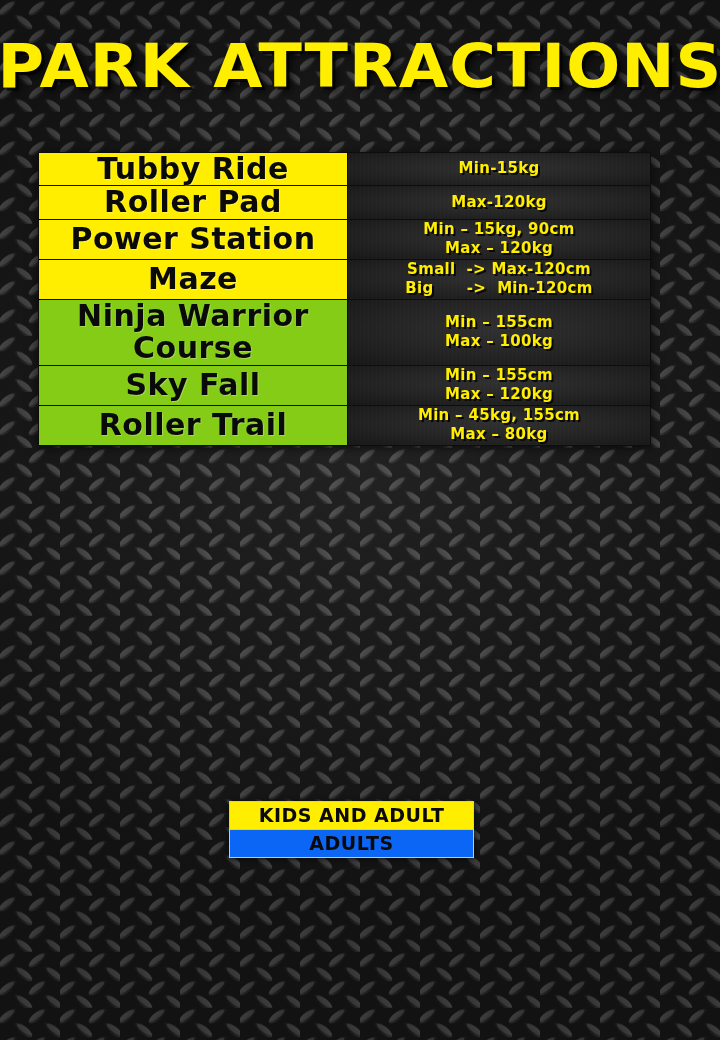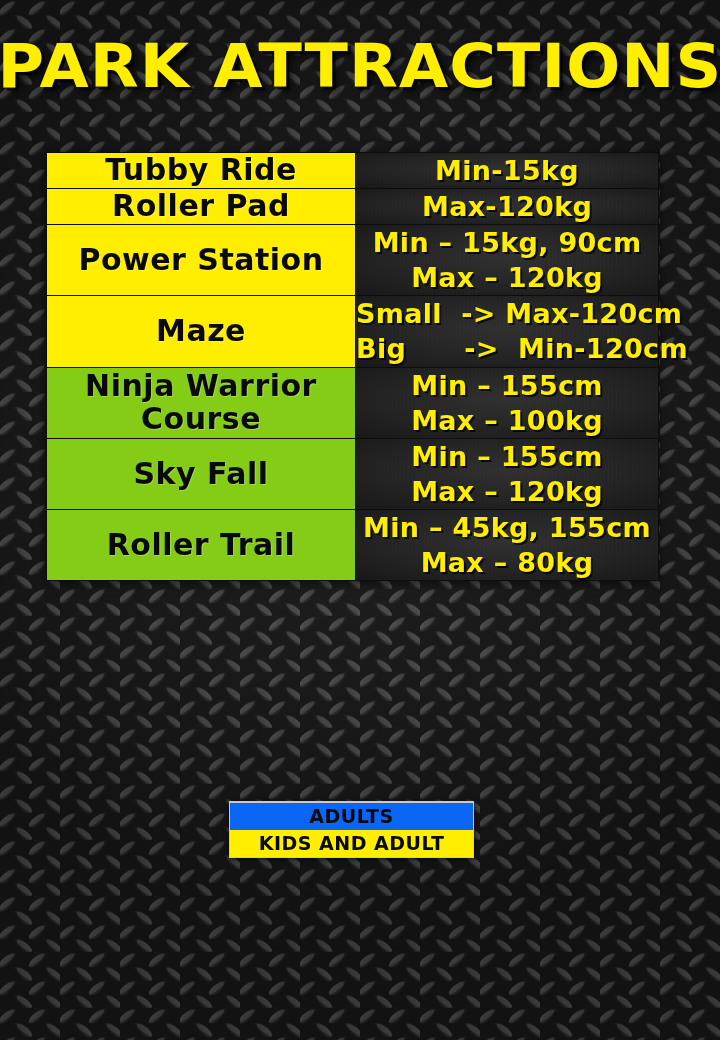--- a/index.html
+++ b/index.html
@@ -71,21 +71,21 @@
     transform: scaleX(1.06);
     transform-origin: 50% 50%;
     text-shadow: 3px 3px 0 rgba(0,0,0,0.75), 5px 5px 7px rgba(0,0,0,0.6);
     white-space: nowrap;
     line-height: 1.0;
   }
 
   
   #table {
     position: absolute;
-    left: 46px;
+    left: 38px;
     top: 152px;
     width: 612px;
     border-collapse: collapse;
     table-layout: fixed;
     box-shadow: 0 2px 10px rgba(0,0,0,0.6);
   }
   #table tr { }
   #table td {
     padding: 0;
     vertical-align: middle;
@@ -105,21 +105,21 @@
   }
   td.name.kids { background: #ffee00; }
   td.name.adults { background: #84cc16; border-color: #0a3f9a; }
 
   td.rule {
     width: 302px;
     text-align: center;
     color: #ffee00;
     font-family: "DejaVu Sans", sans-serif;
     font-weight: bold;
-    font-size: 27px;
+    font-size: 15px;
     line-height: 1.30;
     letter-spacing: 0.3px;
     padding: 6px 6px;
     background-color: #1c1c1c;
     background-image:
       radial-gradient(ellipse 85% 90% at 50% 45%,
         rgba(255,255,255,0.085) 0%,
         rgba(255,255,255,0.03) 45%,
         rgba(0,0,0,0.35) 100%),
       repeating-linear-gradient(90deg,
@@ -245,15 +245,15 @@
       <td class="name adults">Roller Trail</td>
       <td class="rule">
         <span class="line">Min – 45kg, 155cm</span>
         <span class="line">Max – 80kg</span>
       </td>
     </tr>
   </tbody>
 </table>
 
 <div id="legend">
+  <div class="band kids">KIDS AND ADULT</div>
   <div class="band adults">ADULTS</div>
-  <div class="band kids">KIDS AND ADULT</div>
 </div>
 
 </body></html>

